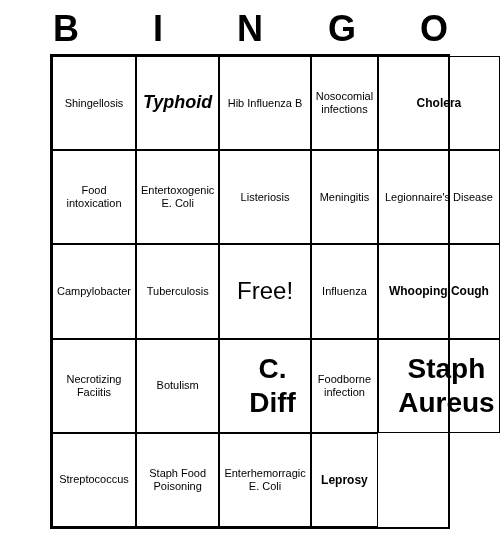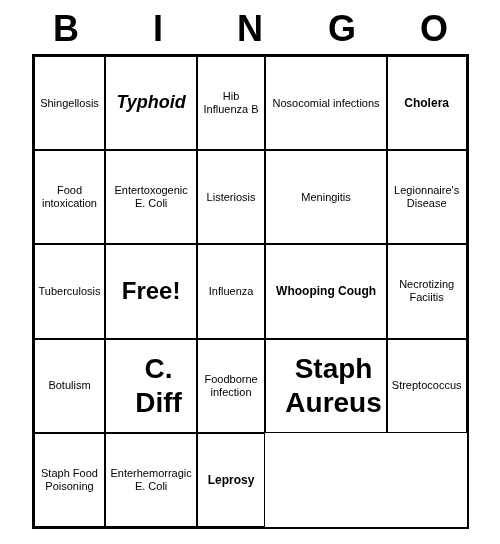--- a/index.html
+++ b/index.html
@@ -24,21 +24,21 @@
       font-weight: bold;
       width: 80px;
       text-align: center;
       color: #000;
     }
     .bingo-grid {
       border: 2px solid #000;
       display: grid;
       grid-template-columns: repeat(5, 1fr);
       grid-template-rows: repeat(5, 1fr);
-      width: 437px;
+      width: 400px;
       height: 475px;
     }
     .cell {
       border: 1px solid #000;
       display: flex;
       align-items: center;
       justify-content: center;
       text-align: center;
       padding: 4px;
       font-size: 11px;
@@ -54,21 +54,21 @@
       font-size: 12px;
       font-weight: bold;
     }
     .cell.xlarge {
       font-size: 28px;
       font-weight: bold;
       padding-left: 19px;
     }
     .cell.free {
       font-size: 24px;
-      font-weight: bold;
+      font-weight: normal;
     }
   </style>
 </head>
 <body>
 
 <div class="bingo-title">
   <span class="bingo-letter">B</span>
   <span class="bingo-letter">I</span>
   <span class="bingo-letter">N</span>
   <span class="bingo-letter">G</span>
@@ -103,20 +103,23 @@
       <span>Listeriosis</span>
     </div>
   <div class="cell">
       <span>Meningitis</span>
     </div>
   <div class="cell">
       <span>Legionnaire's Disease</span>
     </div>
 
   <div class="cell">
+      <span>Campylobacter</span>
+    </div>
+  <div class="cell">
       <span>Tuberculosis</span>
     </div>
   <div class="cell free">
       <span>Free!</span>
     </div>
   <div class="cell">
       <span>Influenza</span>
     </div>
   <div class="cell medium">
       <span>Whooping Cough</span>

